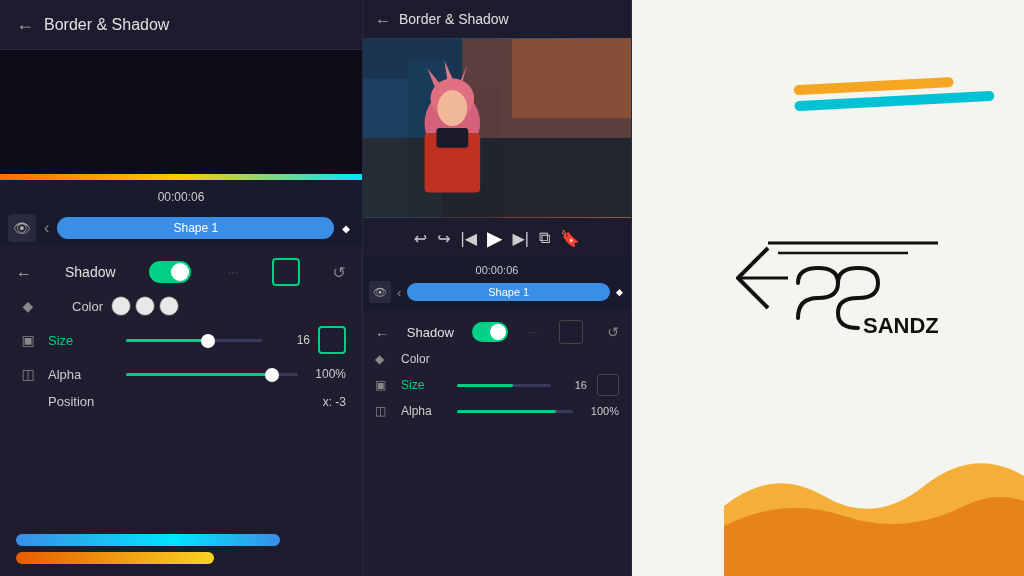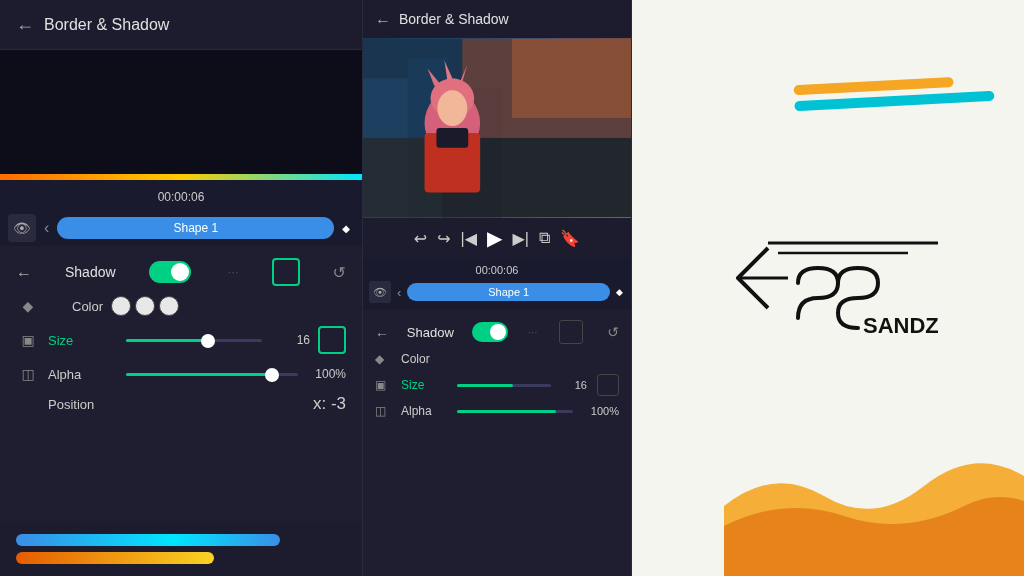--- a/index.html
+++ b/index.html
@@ -530,21 +530,21 @@
           <div class="slider-fill" style="width:85%"></div>
           <div class="slider-thumb" style="left:85%"></div>
         </div>
       </div>
       <span class="control-value">100%</span>
     </div>
 
     <div class="control-row">
       <span class="control-icon"></span>
       <span class="control-label">Position</span>
-      <span style="color:#ccc;font-size:17px;margin-left:auto">x: -3</span>
+      <span style="color:#ccc;font-size:12px;margin-left:auto">x: -3</span>
     </div>
   </div>
 
   <div class="bottom-bars">
     <div class="bar-row" style="background: linear-gradient(90deg, #3a8ee6 0%, #00e5ff 60%, #3a8ee6 100%); width:80%"></div>
     <div class="bar-row" style="background: linear-gradient(90deg, #e65c00 0%, #f9d423 100%); width:60%"></div>
   </div>
 </div>
 
 <div class="middle-panel">

